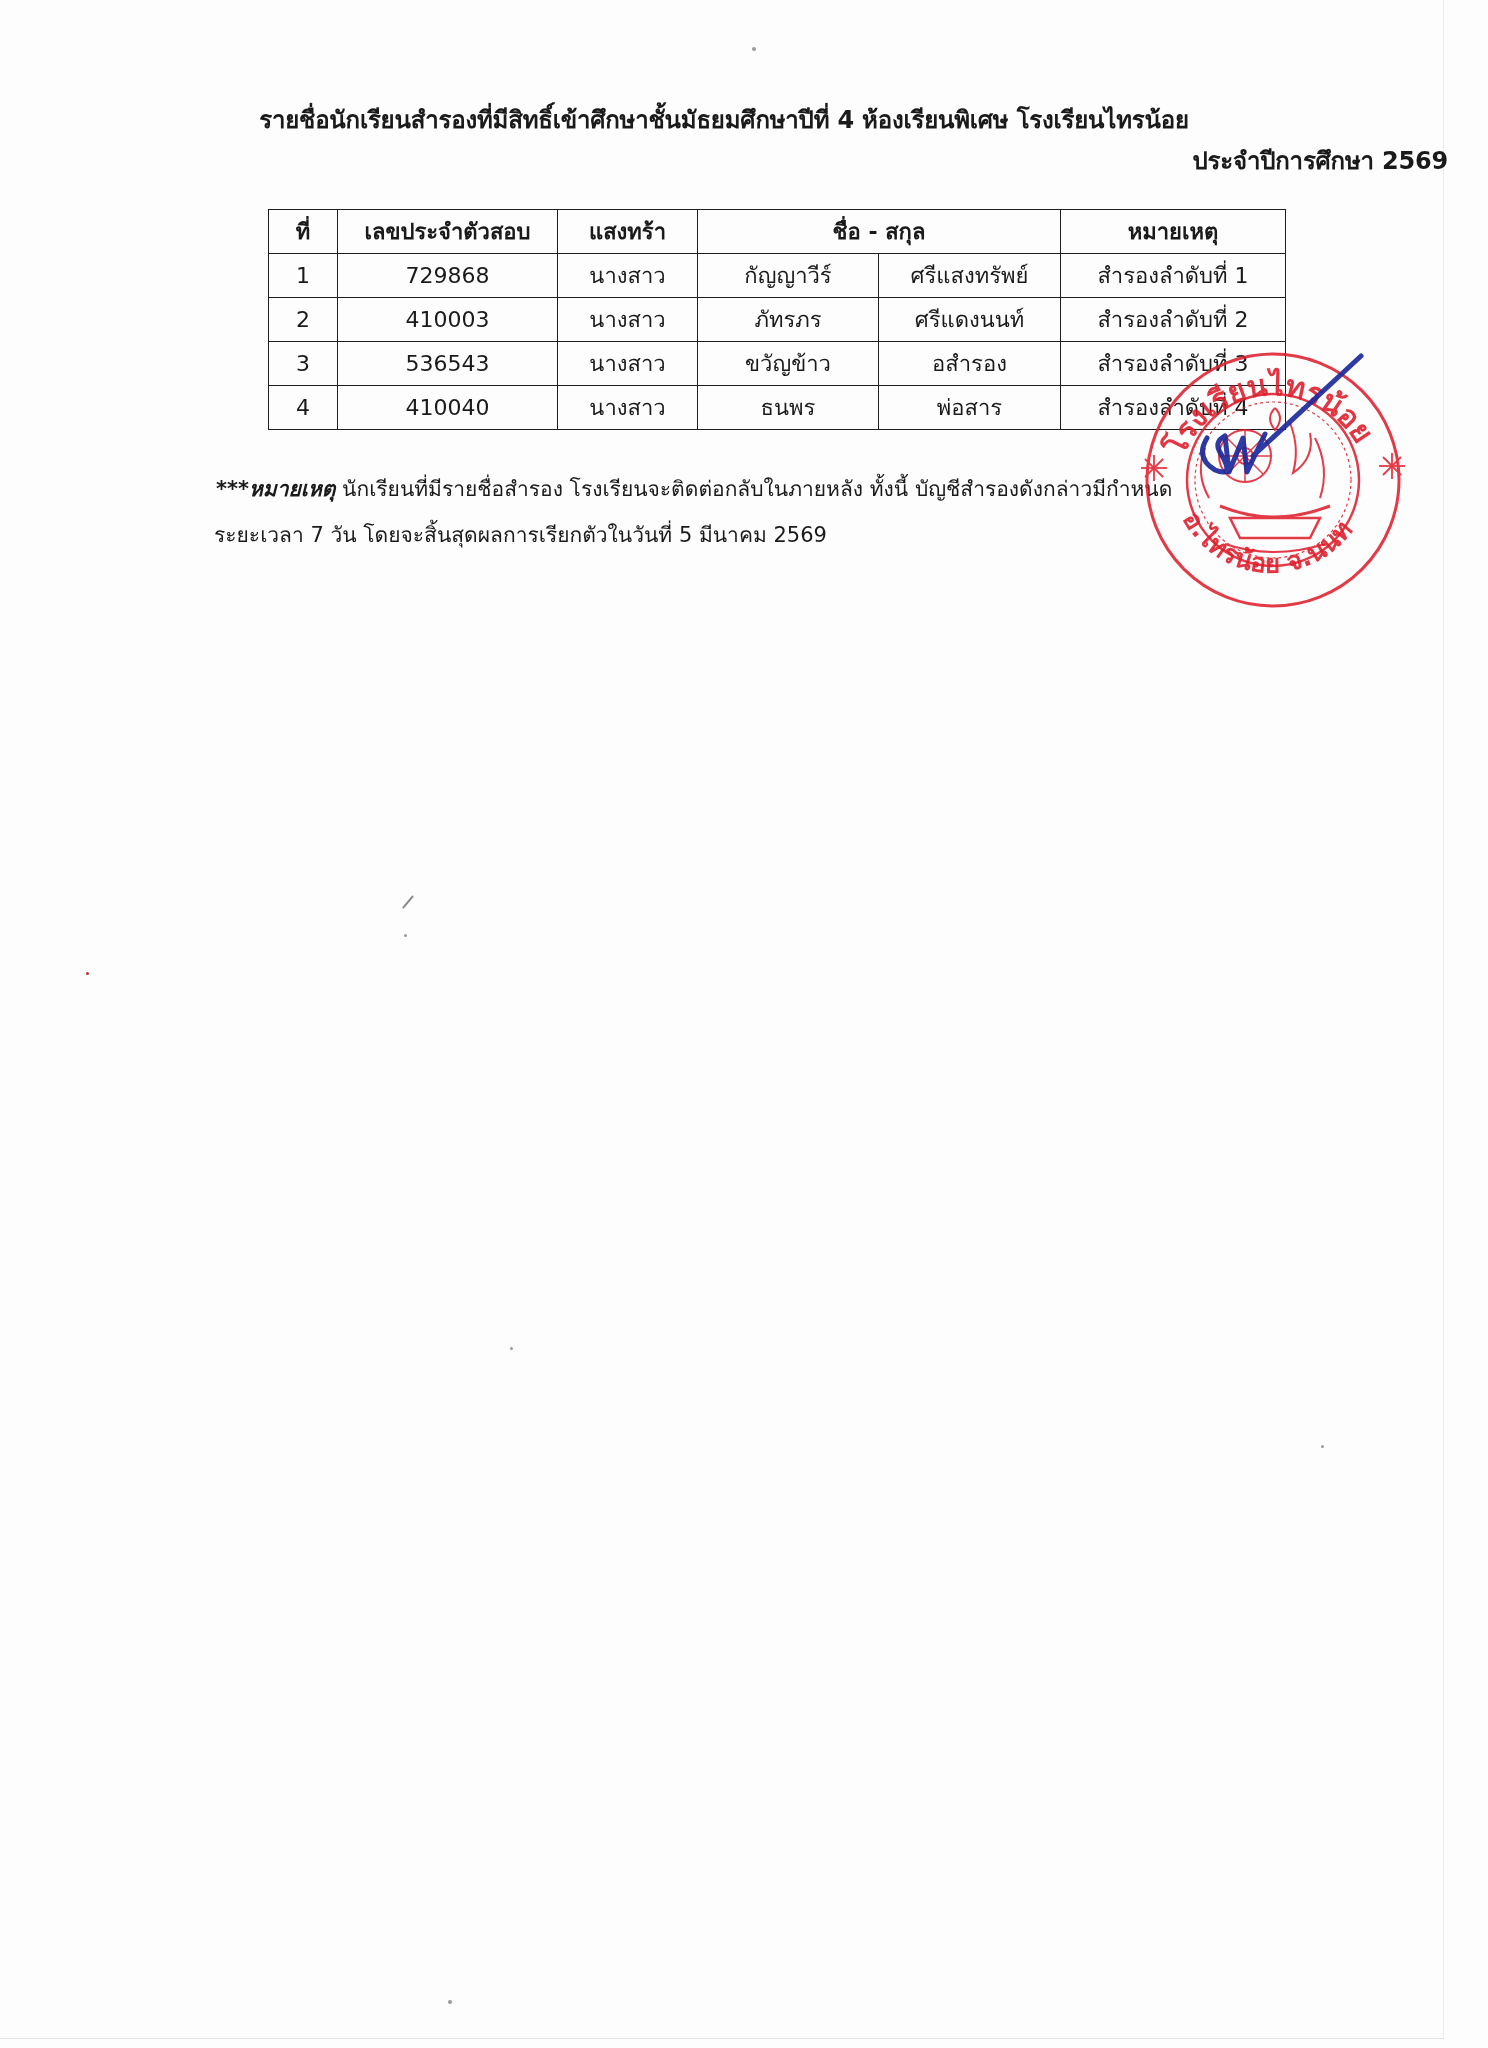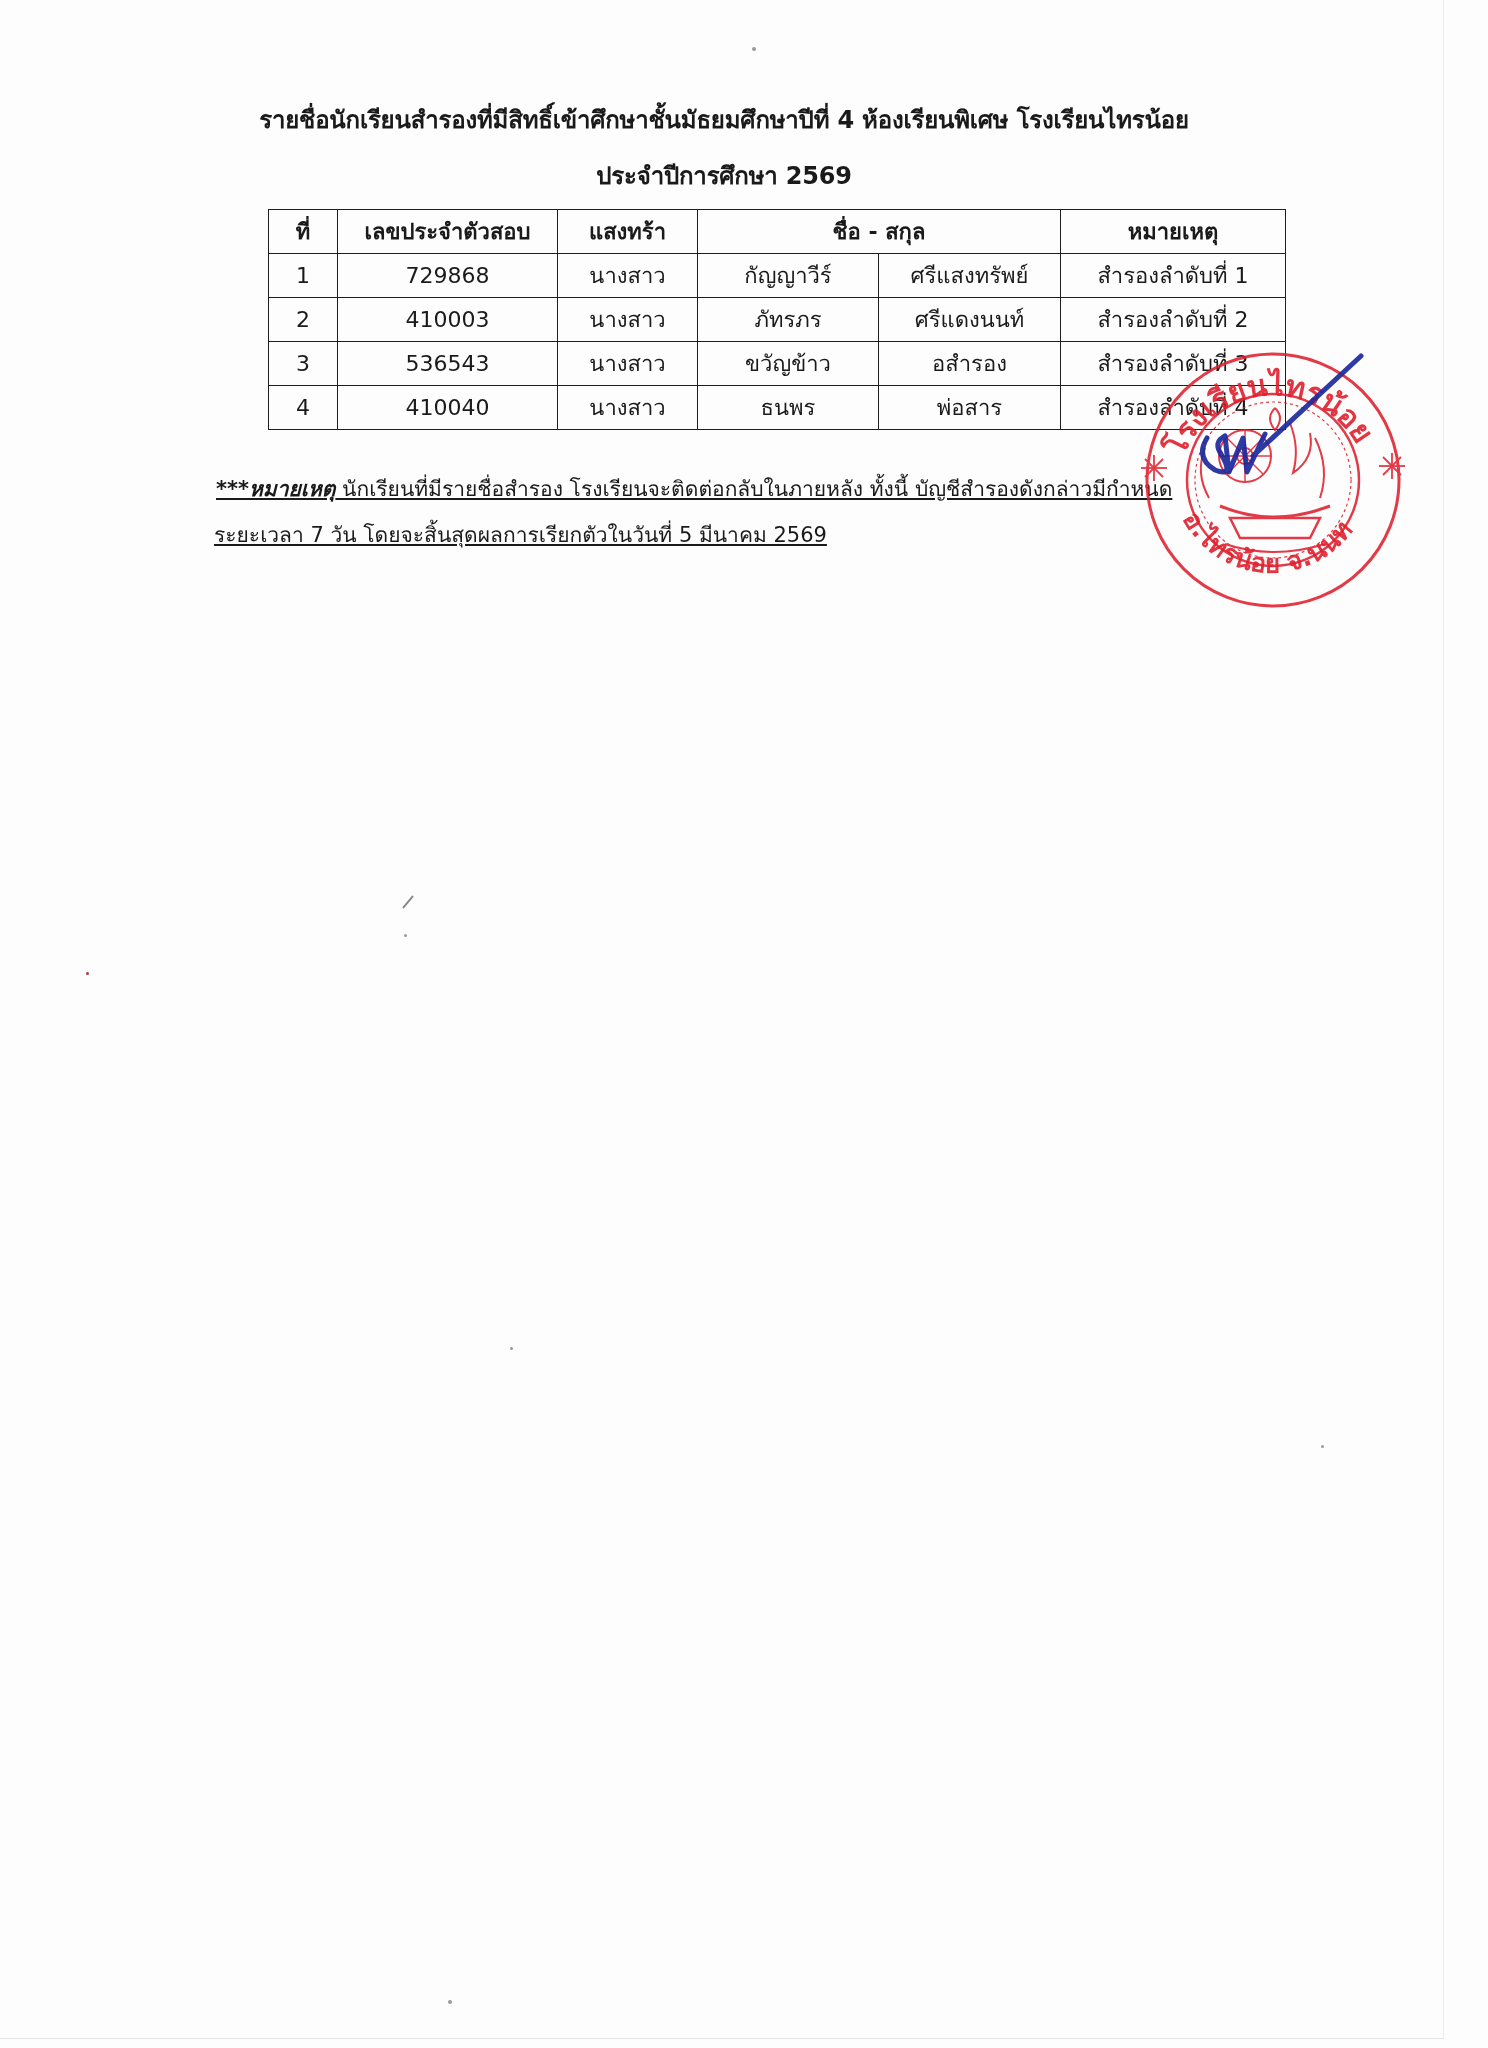--- a/index.html
+++ b/index.html
@@ -34,21 +34,21 @@
     .title {
       position: absolute;
       left: 0;
       width: 1448px;
       text-align: center;
       font-weight: bold;
       font-size: 24px;
       letter-spacing: -0.2px;
     }
     .title-line-1 { top: 100px; }
-    .title-line-2 { top: 156px; }
+    .title-line-2 { top: 141px; text-align: right; }
 
     table.roster {
       position: absolute;
       left: 268px;
       top: 209px;
       border-collapse: collapse;
       font-size: 22px;
       table-layout: fixed;
     }
     table.roster th, table.roster td {
@@ -62,21 +62,20 @@
       font-weight: bold;
       text-align: center;
     }
     table.roster td.center { text-align: center; }
     table.roster td.left { text-align: center; }
 
     .note {
       position: absolute;
       font-size: 21px;
       white-space: nowrap;
-      text-decoration: underline;
     }
     .note-line-1 { left: 216px; top: 472px; }
     .note-line-2 { left: 178px; top: 518px; margin-left: 36px; }
     .note-lead {
       font-weight: bold;
       font-style: italic;
     }
 
     .seal {
       position: absolute;

